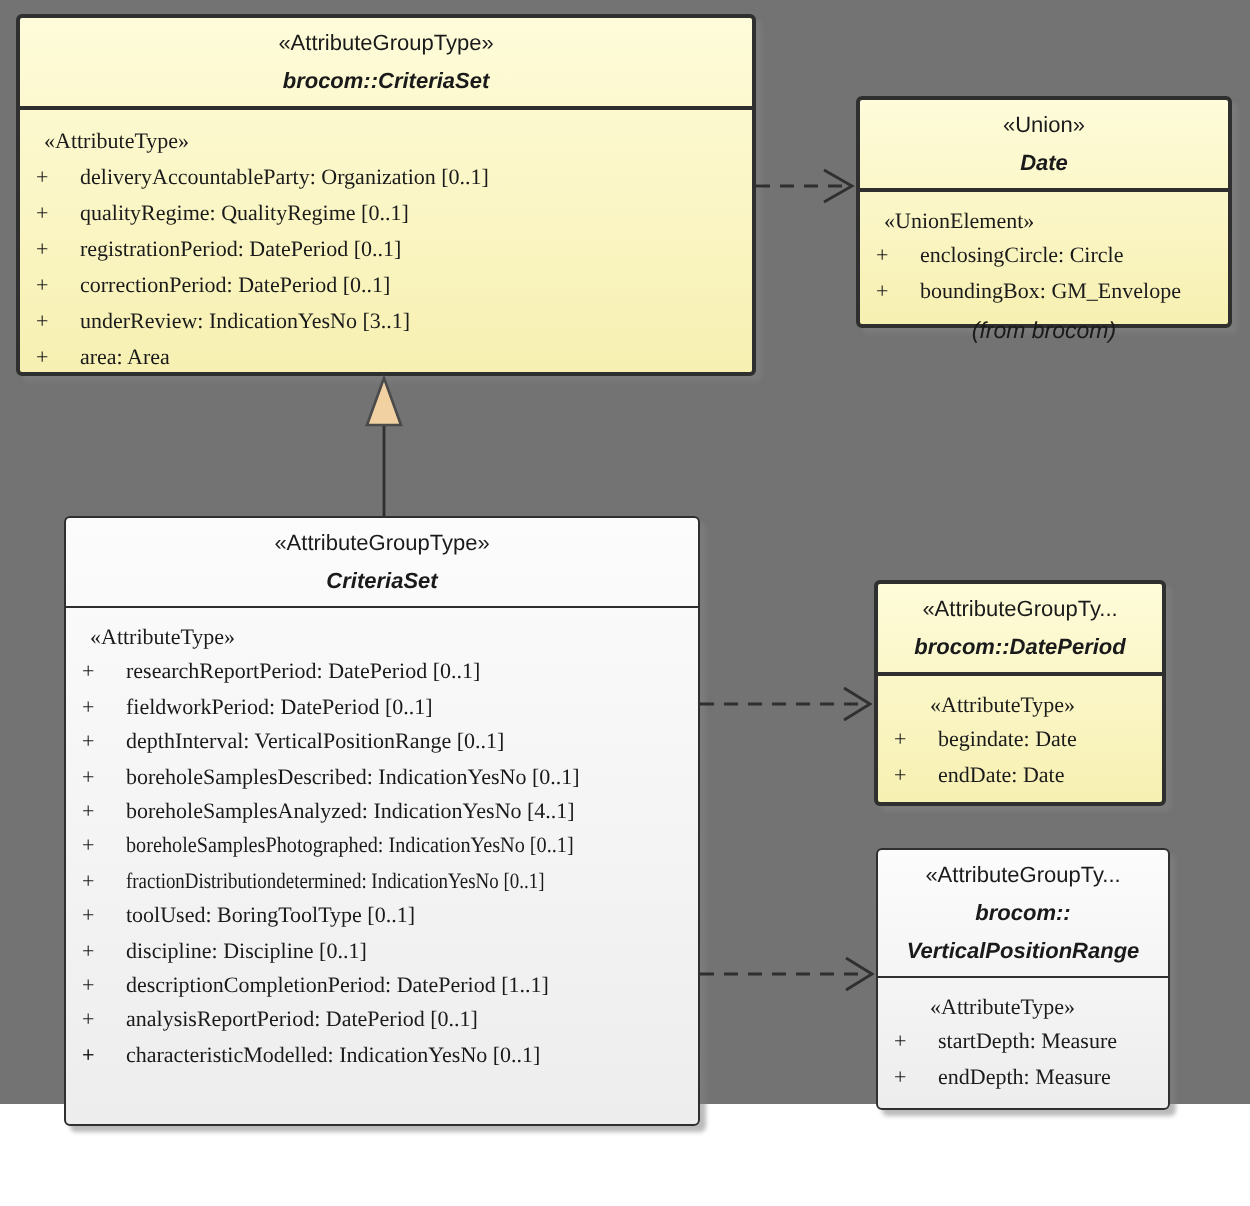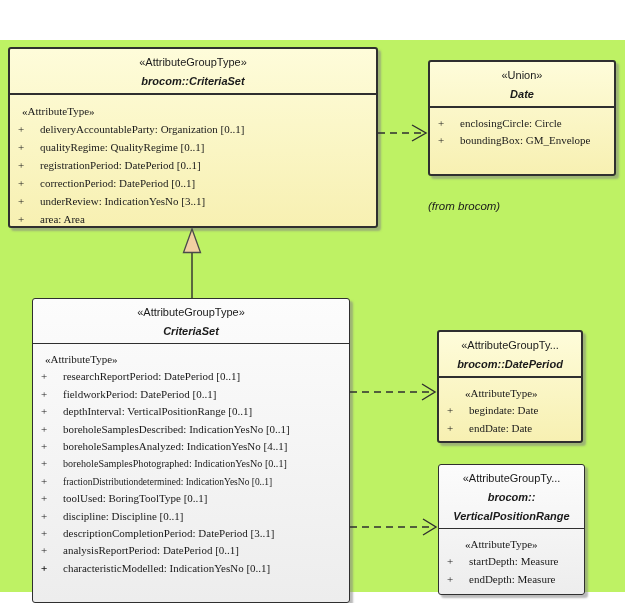--- a/index.html
+++ b/index.html
@@ -1,18 +1,18 @@
 <!DOCTYPE html>
 <html><head>
 <meta charset="utf-8">
 <style>
   * { margin:0; padding:0; box-sizing:border-box; }
   html,body { width:625px; height:603px; background:#ffffff; overflow:hidden;
     font-family:"Liberation Sans", sans-serif; color:#1a1a1a; }
-  #canvas { position:relative; width:625px; height:552px; background:#bef264;margin-top:40px; }
+  #canvas { position:relative; width:625px; height:552px; background:#737373; }
 
   .uml-box { position:absolute; border:2px solid #2f2f2f; border-radius:3px;
     box-shadow:3px 3px 2px rgba(130,130,130,.55); font-size:11px; }
   .fill-yellow { background:linear-gradient(180deg,#fefcda 0%,#f7f0b2 100%); }
   .fill-gray   { background:linear-gradient(180deg,#fcfcfc 0%,#ededed 100%); border-width:1px; }
   .fill-gray .hdr { border-bottom-width:1.5px; }
 
   .hdr { text-align:center; padding-top:4px; padding-bottom:2px; border-bottom:2px solid #2f2f2f; }
   .hdr .line { line-height:19px; white-space:nowrap; }
   .stereo { font-weight:normal; }
@@ -21,21 +21,21 @@
   .attrs { padding-top:7px;font-family:Liberation Serif, serif; }
   .arow { position:relative; line-height:18px; padding-left:30px; white-space:nowrap; }
   .lh17 .arow { line-height:17.4px; }
   .astereo { padding-left:12px; line-height:18px; white-space:nowrap; }
   .lh17 .astereo { line-height:17.4px; }
   .stereo-center { padding-left:26px; }
   .vis { position:absolute; left:8px; top:0; }
   .cond1 { transform:scaleX(.92); transform-origin:left center; }
   .cond2 { transform:scaleX(.86); transform-origin:left center; }
 
-  .origin-note { position:absolute; font-size:11.5px; font-style:italic; text-align:left; }
+  .origin-note { position:absolute; font-size:11.5px; font-style:italic; text-align:center; }
 
   #connectors { position:absolute; left:0; top:0; width:625px; height:603px; pointer-events:none; }
 </style>
 </head>
 <body>
 
 <div id="canvas">
 
   <div class="uml-box fill-yellow" style="left:8px;top:7px;width:370px;height:181px;">
     <div class="hdr">
@@ -46,26 +46,27 @@
       <div class="astereo">«AttributeType»</div>
       <div class="arow"><span class="vis">+</span><span>deliveryAccountableParty: Organization [0..1]</span></div>
       <div class="arow"><span class="vis">+</span><span>qualityRegime: QualityRegime [0..1]</span></div>
       <div class="arow"><span class="vis">+</span><span>registrationPeriod: DatePeriod [0..1]</span></div>
       <div class="arow"><span class="vis">+</span><span>correctionPeriod: DatePeriod [0..1]</span></div>
       <div class="arow"><span class="vis">+</span><span>underReview: IndicationYesNo [3..1]</span></div>
       <div class="arow"><span class="vis">+</span><span>area: Area</span></div>
     </div>
   </div>
 
-  <div class="uml-box fill-yellow lh17" style="left:428px;top:20px;width:188px;height:116px;">
+  <div class="uml-box fill-yellow lh17" style="left:428px;top:48px;width:188px;height:116px;">
     <div class="hdr">
       <div class="line stereo">«Union»</div>
       <div class="line cls-name">Date</div>
     </div>
     <div class="attrs">
+      <div class="astereo">«UnionElement»</div>
       <div class="arow"><span class="vis">+</span><span>enclosingCircle: Circle</span></div>
       <div class="arow"><span class="vis">+</span><span>boundingBox: GM_Envelope</span></div>
     </div>
   </div>
   <div class="origin-note" style="left:428px;top:160px;width:188px;">(from brocom)</div>
 
   <div class="uml-box fill-gray lh17" style="left:32px;top:258px;width:318px;height:305px;">
     <div class="hdr">
       <div class="line stereo">«AttributeGroupType»</div>
       <div class="line cls-name">CriteriaSet</div>
@@ -74,21 +75,21 @@
       <div class="astereo">«AttributeType»</div>
       <div class="arow"><span class="vis">+</span><span>researchReportPeriod: DatePeriod [0..1]</span></div>
       <div class="arow"><span class="vis">+</span><span>fieldworkPeriod: DatePeriod [0..1]</span></div>
       <div class="arow"><span class="vis">+</span><span>depthInterval: VerticalPositionRange [0..1]</span></div>
       <div class="arow"><span class="vis">+</span><span>boreholeSamplesDescribed: IndicationYesNo [0..1]</span></div>
       <div class="arow"><span class="vis">+</span><span>boreholeSamplesAnalyzed: IndicationYesNo [4..1]</span></div>
       <div class="arow"><span class="vis">+</span><span class="cond1" style="display:inline-block">boreholeSamplesPhotographed: IndicationYesNo [0..1]</span></div>
       <div class="arow"><span class="vis">+</span><span class="cond2" style="display:inline-block">fractionDistributiondetermined: IndicationYesNo [0..1]</span></div>
       <div class="arow"><span class="vis">+</span><span>toolUsed: BoringToolType [0..1]</span></div>
       <div class="arow"><span class="vis">+</span><span>discipline: Discipline [0..1]</span></div>
-      <div class="arow"><span class="vis">+</span><span>descriptionCompletionPeriod: DatePeriod [3..1]</span></div>
+      <div class="arow"><span class="vis">+</span><span>descriptionCompletionPeriod: DatePeriod [1..1]</span></div>
       <div class="arow"><span class="vis">+</span><span>analysisReportPeriod: DatePeriod [0..1]</span></div>
       <div class="arow"><span class="vis">+</span></div>
       <div class="arow"><span class="vis">+</span><span>characteristicModelled: IndicationYesNo [0..1]</span></div>
     </div>
   </div>
 
   <div class="uml-box fill-yellow lh17" style="left:437px;top:290px;width:146px;height:113px;">
     <div class="hdr">
       <div class="line stereo">«AttributeGroupTy...</div>
       <div class="line cls-name">brocom::DatePeriod</div>

